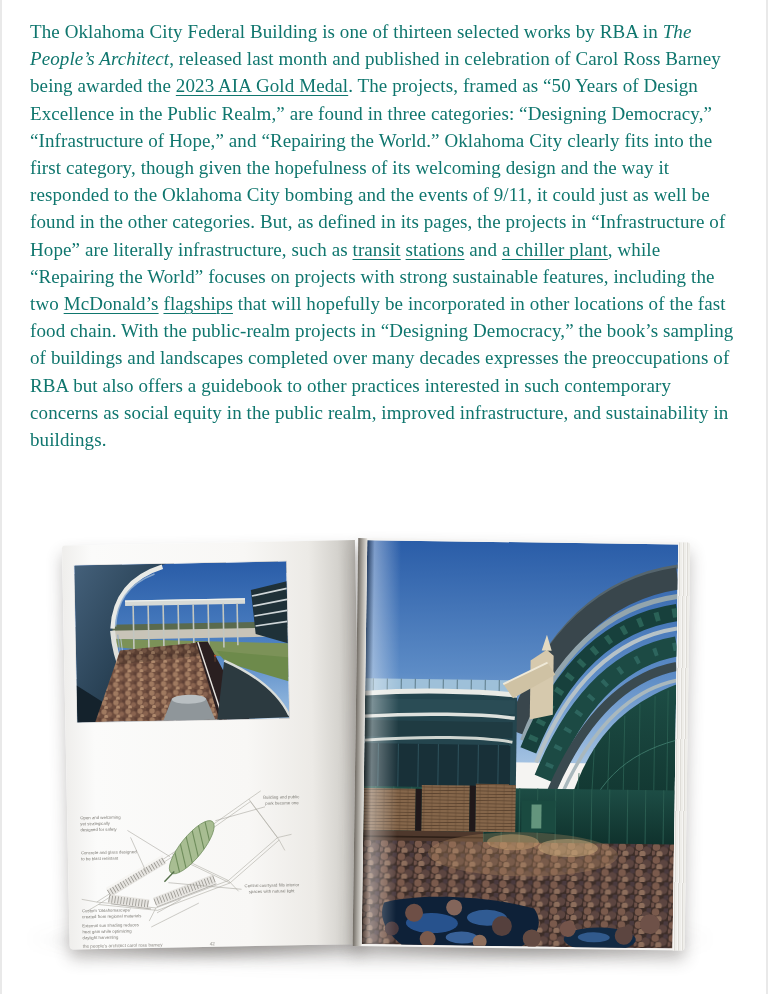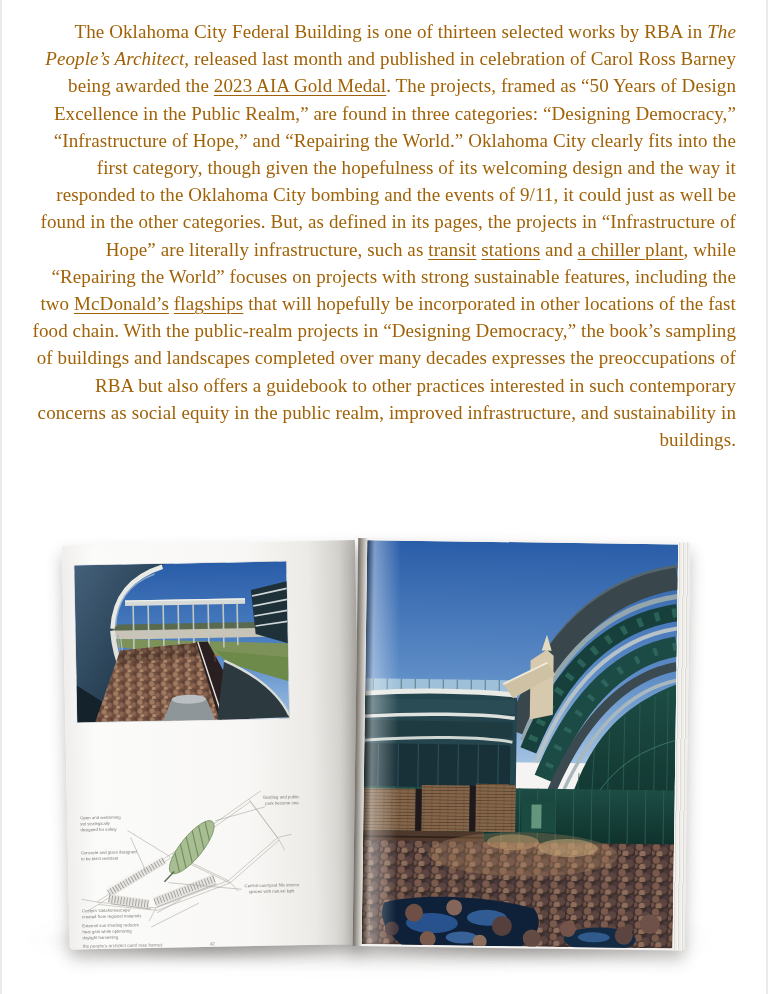--- a/index.html
+++ b/index.html
@@ -1,21 +1,21 @@
 <!DOCTYPE html>
 <html><head>
 <meta charset="utf-8">
 <style>
   html,body{margin:0;padding:0;background:#ffffff;}
   body{width:768px;height:994px;position:relative;font-family:"Liberation Serif","DejaVu Serif",serif;overflow:hidden;}
   .frame{position:absolute;inset:0;border-left:2px solid #e9e9e9;border-right:2px solid #e9e9e9;pointer-events:none;}
 
   
   .article{position:absolute;left:30px;right:32px;top:18px;margin:0;
-           font-size:19px;line-height:27.2px;color:#a16207;letter-spacing:.1px;text-align:right;}
+           font-size:19px;line-height:27.2px;color:#0f766e;letter-spacing:.1px;}
   .article .it{font-style:italic;}
   .article a.lnk{color:inherit;text-decoration:underline;text-decoration-thickness:1px;text-underline-offset:2.5px;}
 
   
   .book-scene{position:absolute;left:0;top:524px;width:768px;height:470px;}
   .sh{position:absolute;filter:blur(5px);}
   .sh-a{left:42px;top:400px;width:330px;height:38px;background:radial-gradient(ellipse at 50% 45%,rgba(40,36,32,.30),rgba(40,36,32,0) 70%);}
   .sh-b{left:345px;top:405px;width:350px;height:32px;background:radial-gradient(ellipse at 50% 45%,rgba(40,36,32,.26),rgba(40,36,32,0) 70%);}
   .sh-c{left:30px;top:380px;width:680px;height:70px;background:radial-gradient(ellipse at 50% 50%,rgba(60,55,50,.12),rgba(60,55,50,0) 75%);}
 

